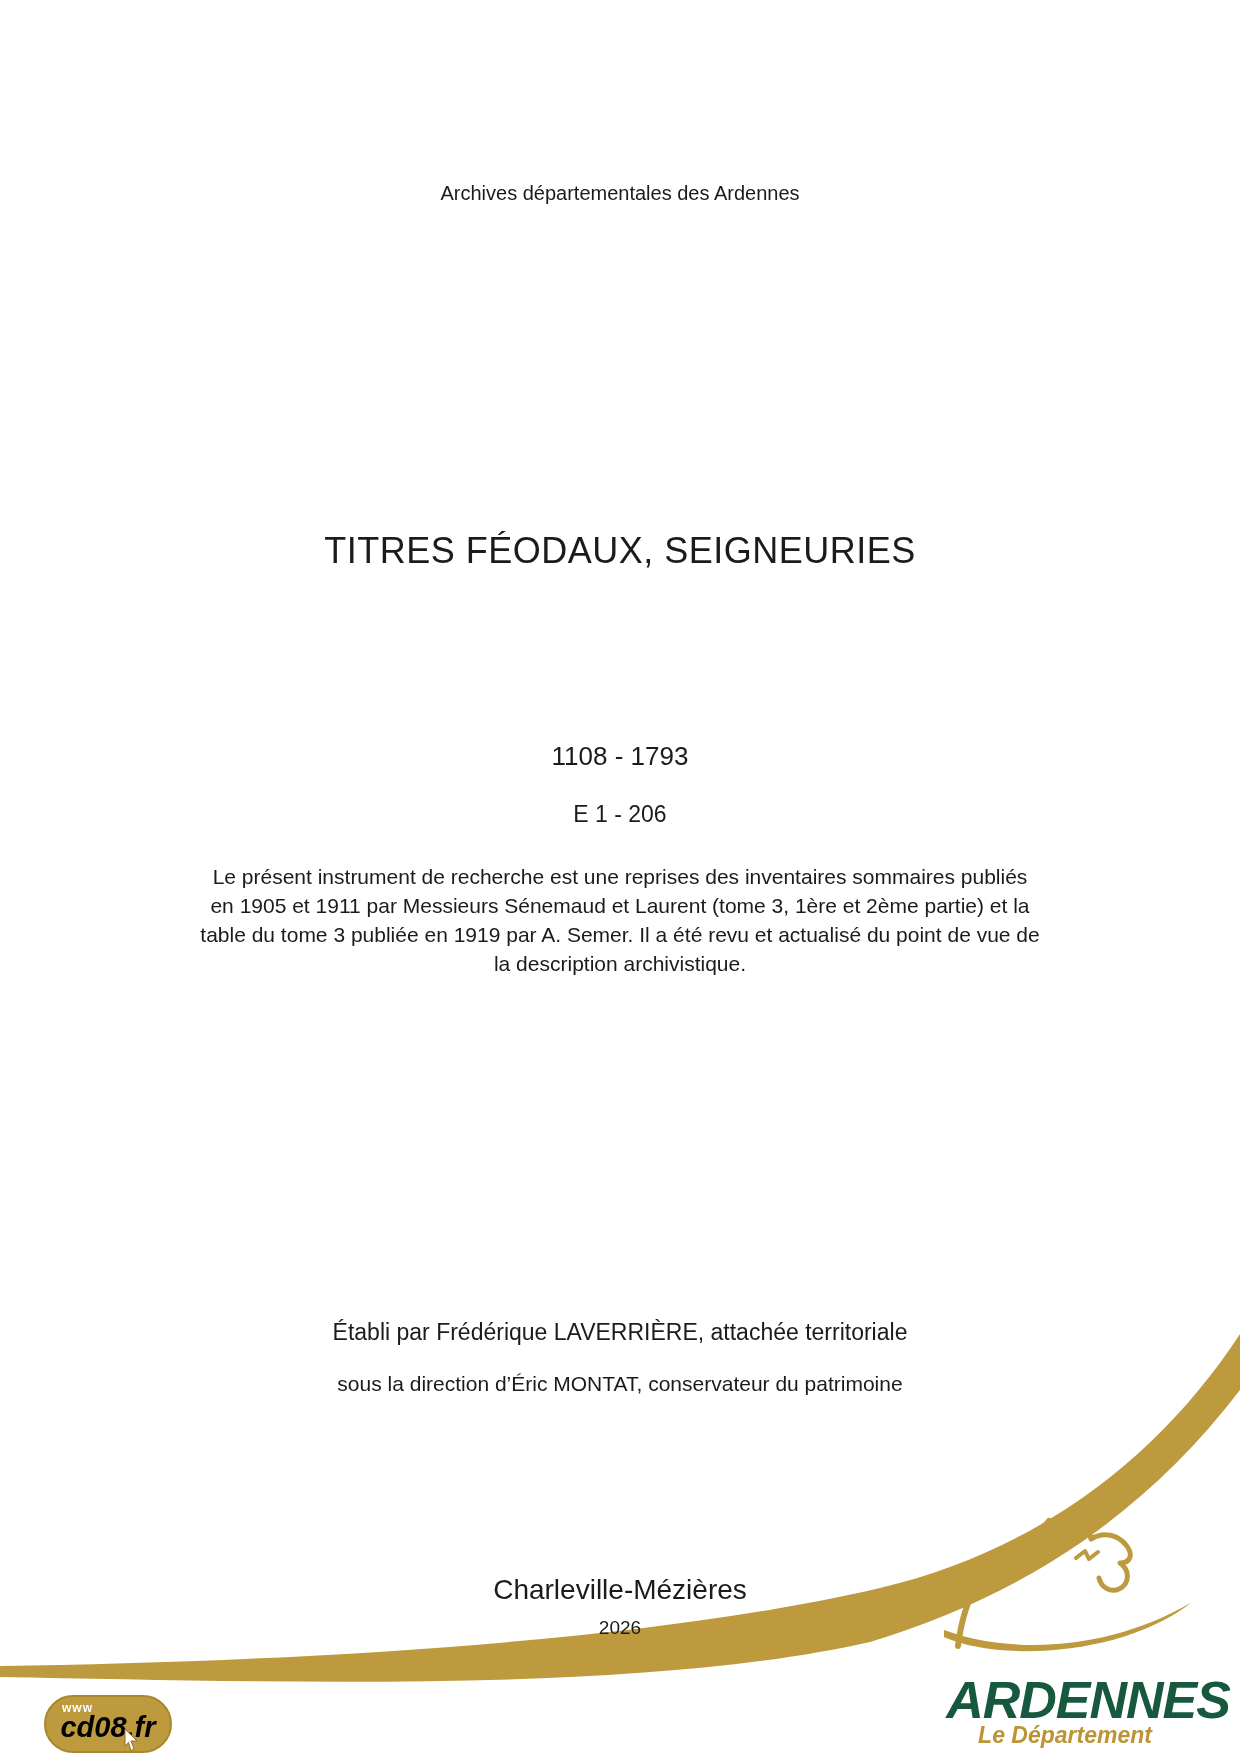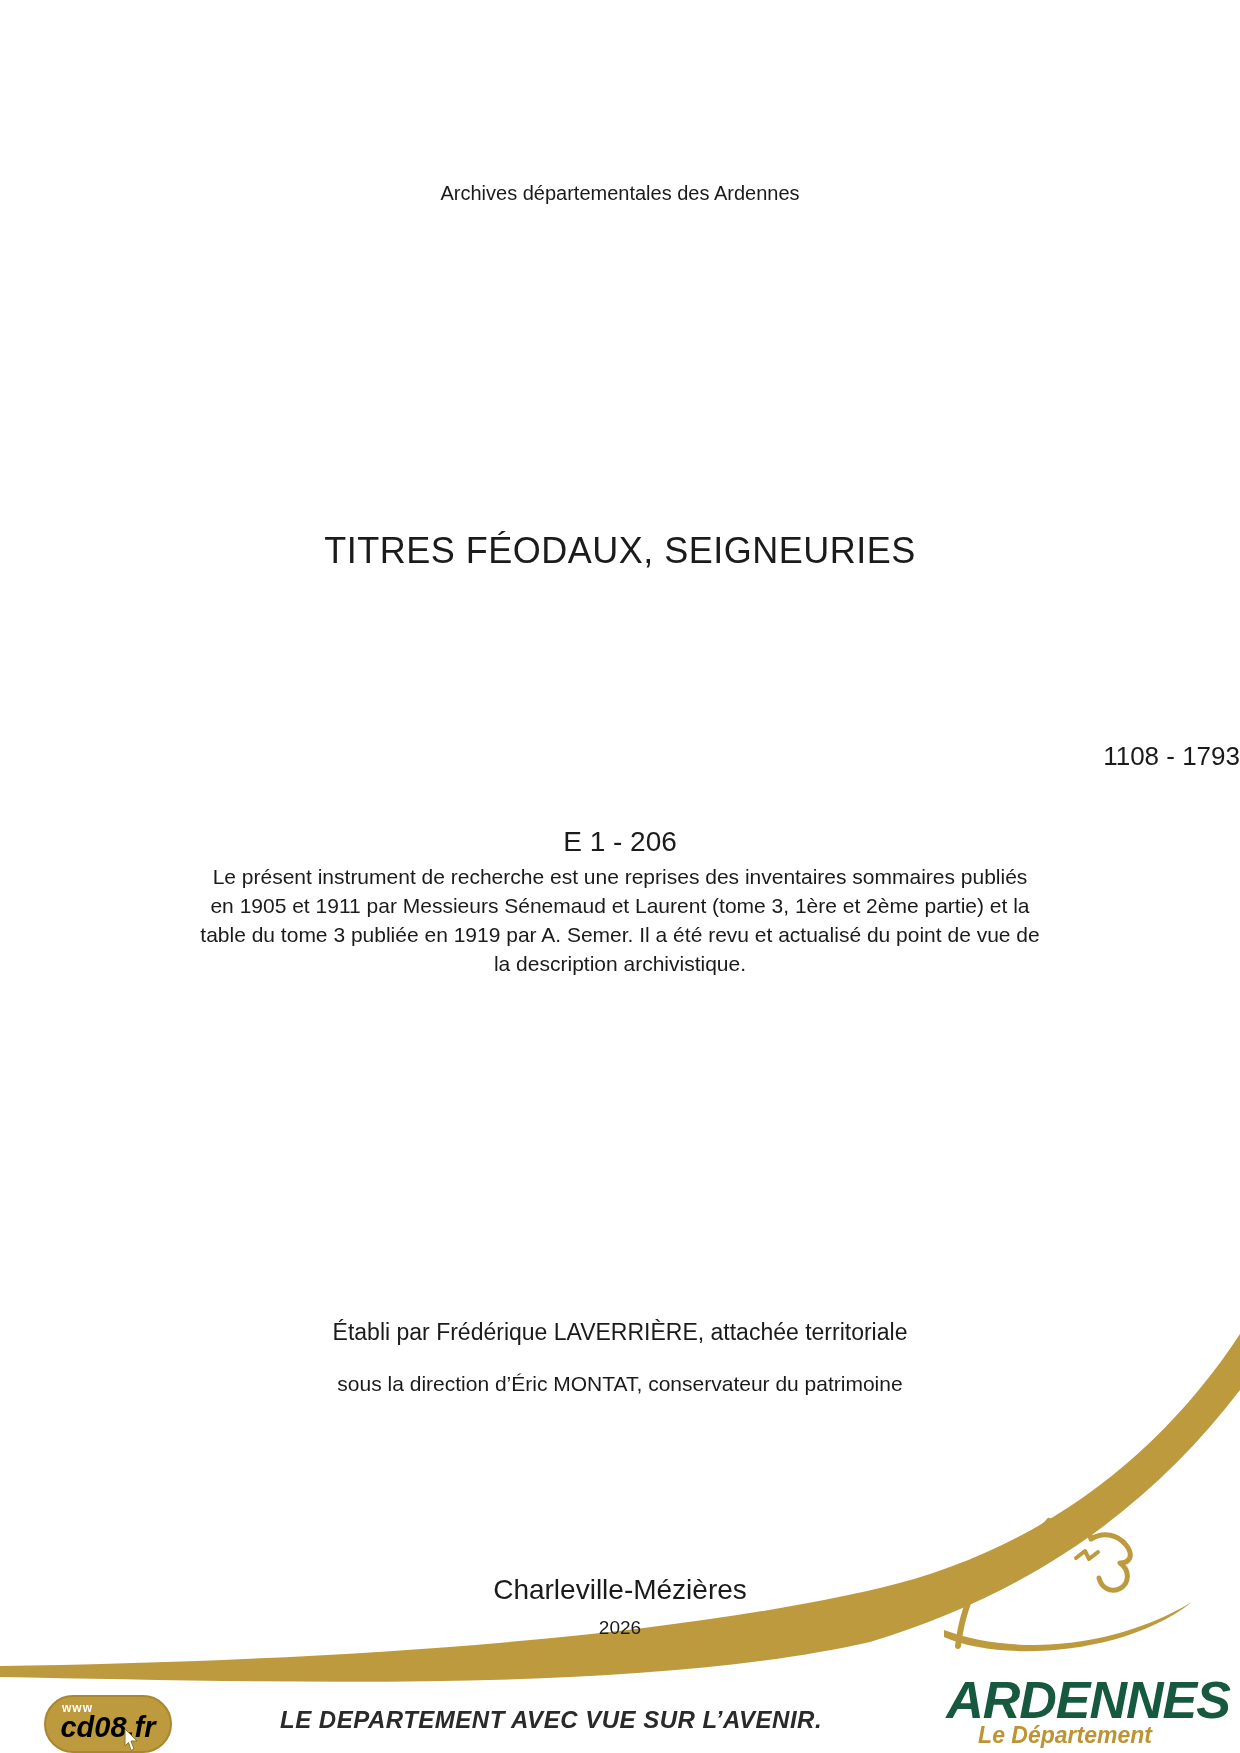--- a/index.html
+++ b/index.html
@@ -8,22 +8,22 @@
     width:1240px;height:1753px;
     margin:16px auto;
     background:#ffffff;
     font-family:"Liberation Sans", sans-serif;
     color:#1b1b1b;
     overflow:hidden;
   }
   .centered{position:absolute;left:0;width:100%;text-align:center;}
   #institution{top:166px;font-size:20px;}
   #doc-title{top:514px;font-size:36px;letter-spacing:0.5px;}
-  #date-range{top:725px;font-size:26px;text-align:right;}
-  #reference{top:810px;font-size:28px;}
+  #date-range{top:725px;font-size:26px;}
+  #reference{top:785px;font-size:23px;}
   #abstract{top:846px;font-size:21px;line-height:29px;}
   #author-line{top:1303px;font-size:23px;}
   #direction-line{top:1356px;font-size:21px;}
   #place-line{top:1558px;font-size:28px;z-index:3;}
   #year-line{top:1601px;font-size:19px;z-index:3;}
 
   #swoosh{position:absolute;left:0;top:0;width:1240px;height:1753px;z-index:1;pointer-events:none;}
 
   
   #cd08-logo{
@@ -105,21 +105,20 @@
   <div id="bottom-edge"></div>
 
   <div id="cd08-logo">
     <span id="cd08-www">www</span>
     <span id="cd08-site">cd08.fr</span>
     <svg id="cd08-cursor" viewBox="0 0 14 22" xmlns="http://www.w3.org/2000/svg" aria-hidden="true">
       <path d="M1 0 L13 12 L7 12 L10 20 L7 21.5 L4.5 13.5 L1 17 Z" fill="#ffffff" stroke="#8f7226" stroke-width="1"></path>
     </svg>
   </div>
 
-  <div id="slogan">LE DEPARTEMENT AVEC VUE SUR L’AVENIR.</div>
 
   <svg id="emblem" viewBox="0 0 288 162" xmlns="http://www.w3.org/2000/svg" aria-hidden="true">
     <g fill="none" stroke="#BE9A3E" stroke-linecap="round" stroke-linejoin="round">
 
       <path stroke-width="6" d="M 30 132 C 36 82 58 42 96 24 C 106 19 114 16 121 7"></path>
 
       <path stroke-width="5" d="M 121 7 L 128 26 C 140 14 150 12 157 5 L 163 25
                                C 176 17 190 21 198 31 C 206 41 202 49 192 49
                                C 202 56 202 70 191 75 C 182 79 173 73 171 64"></path>
 

